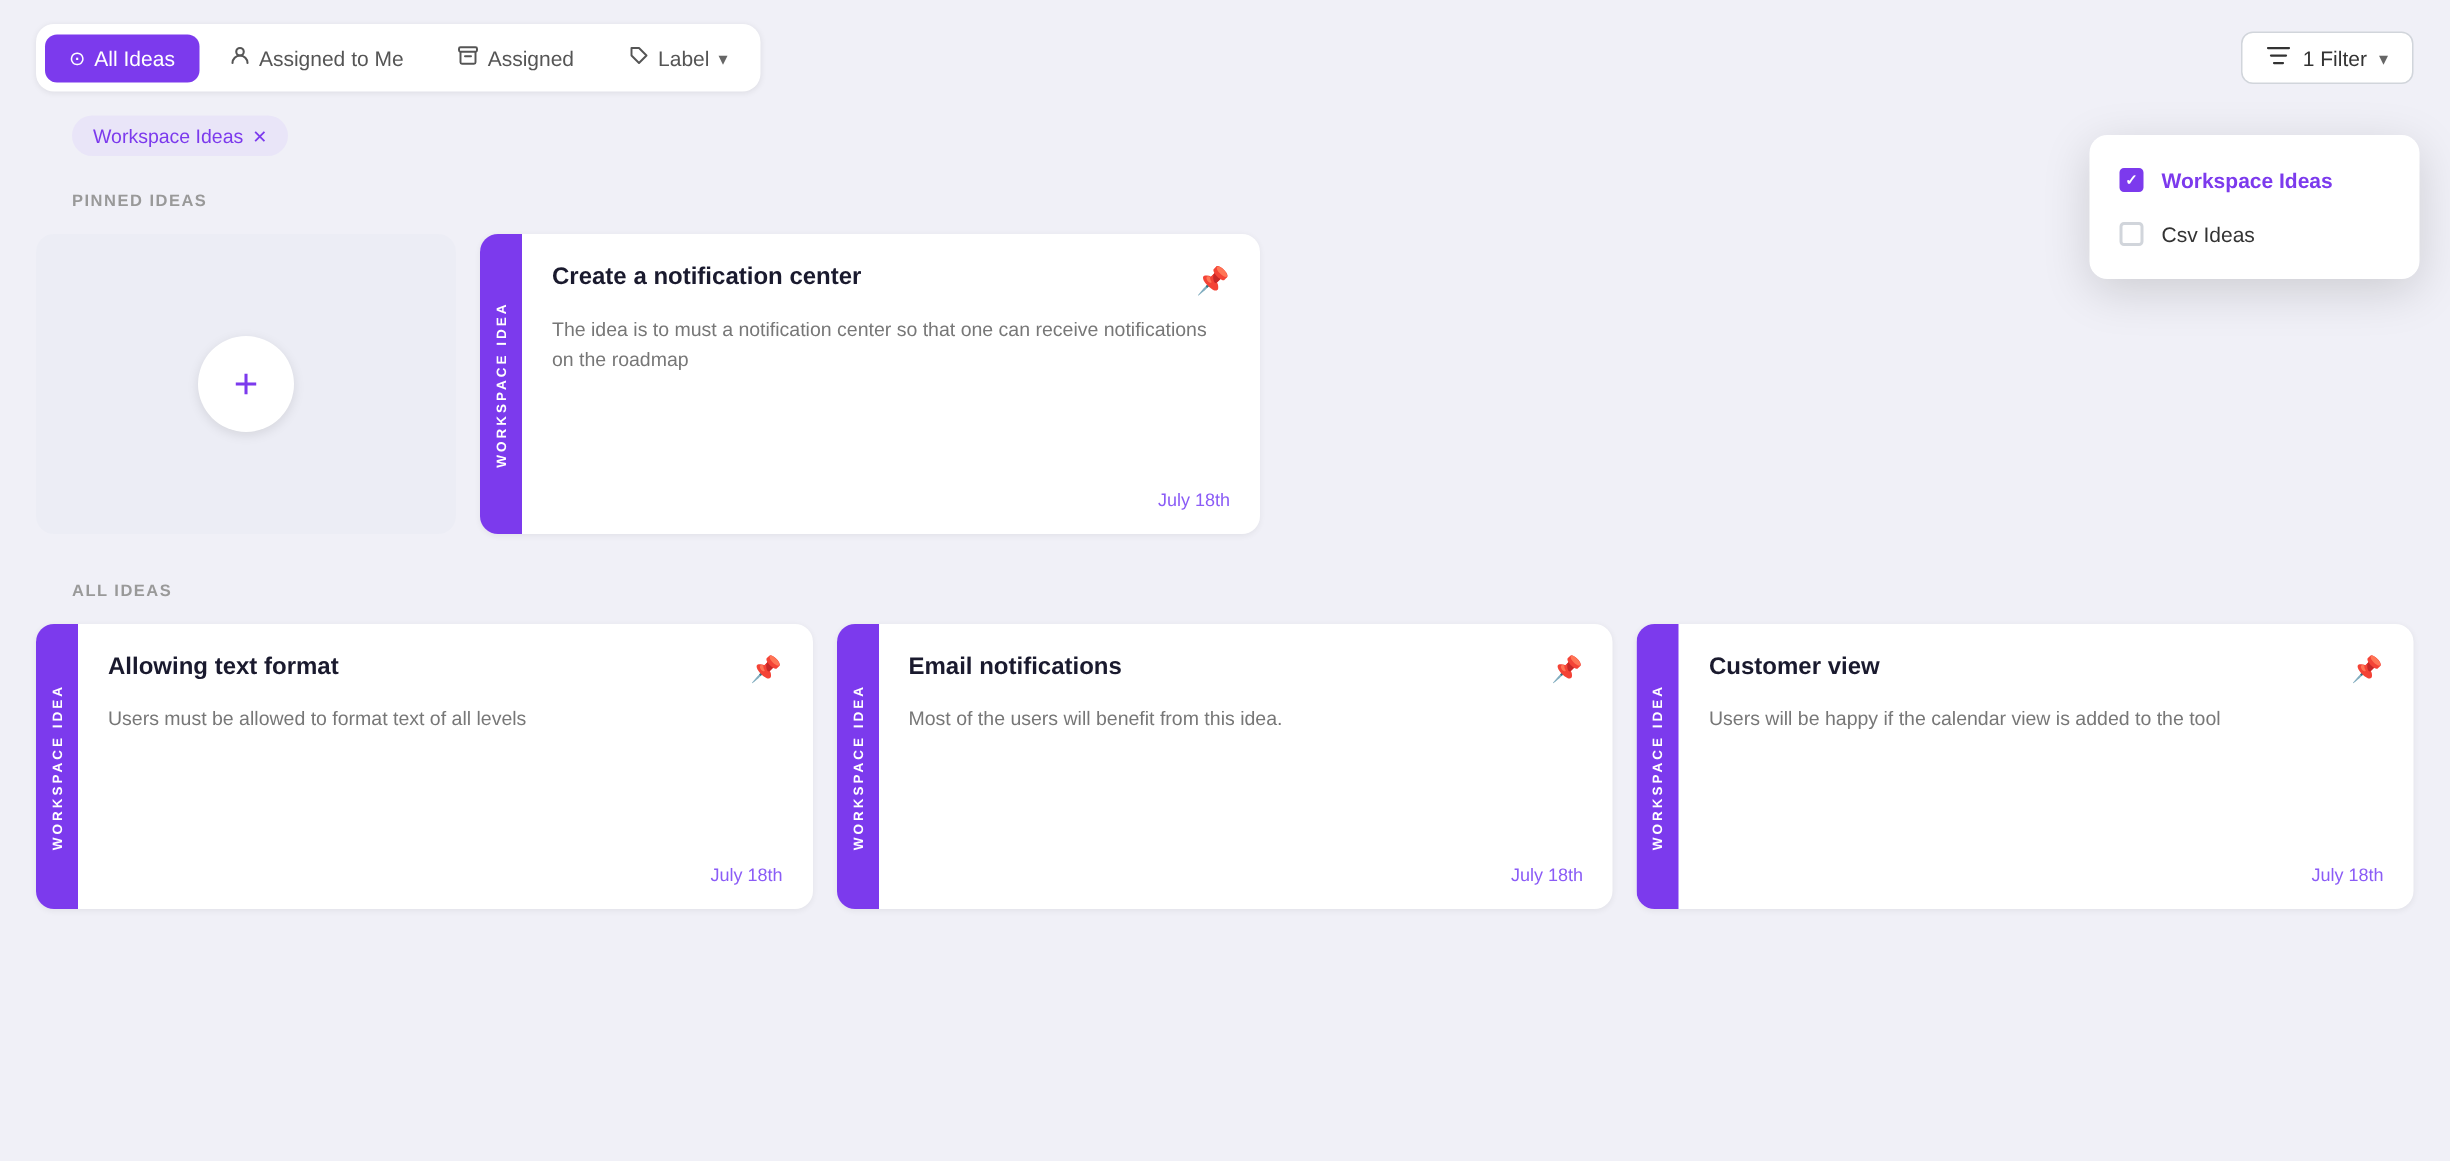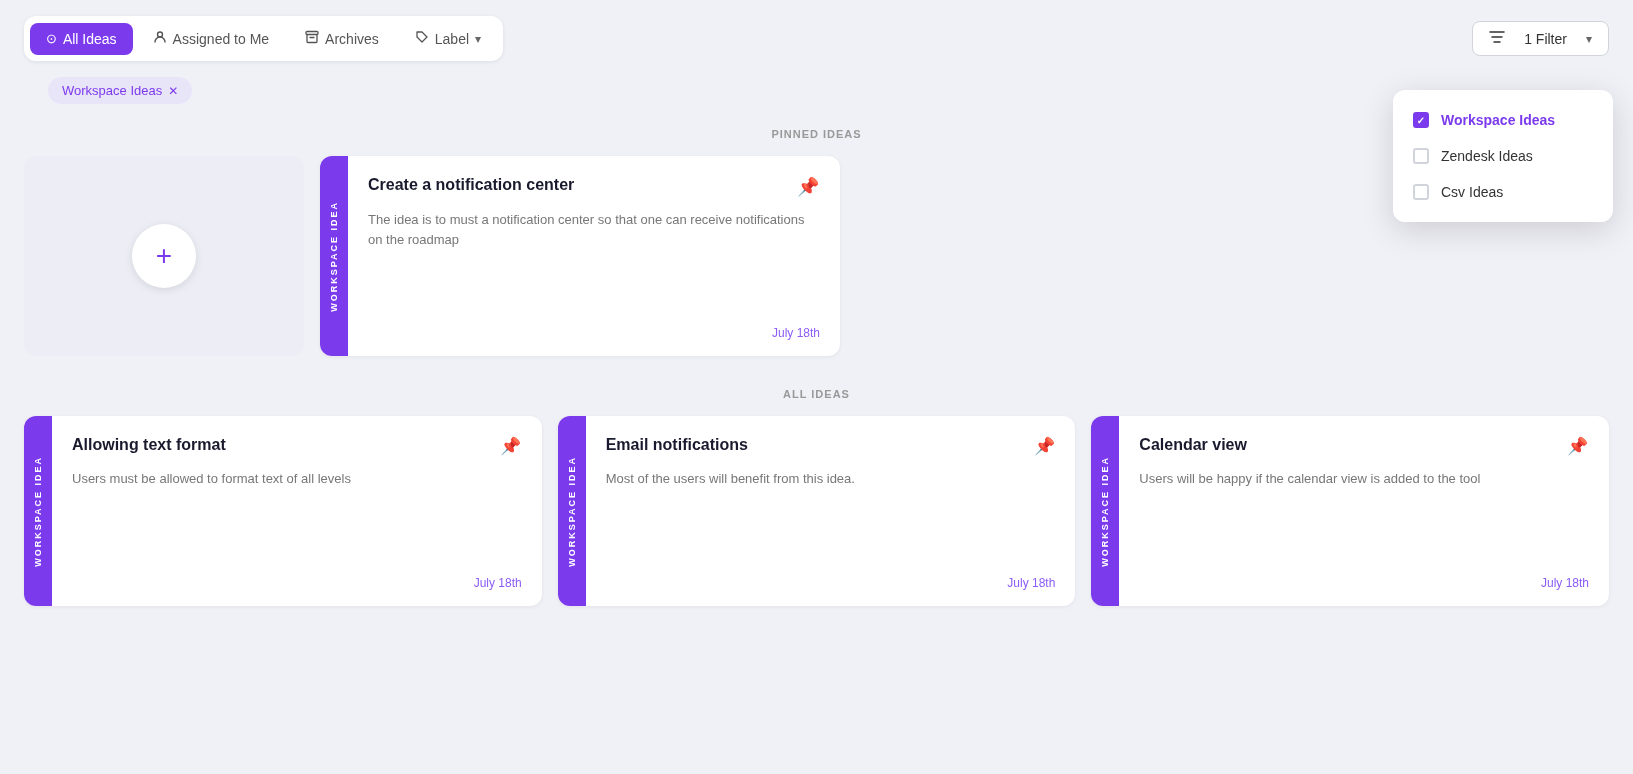--- a/index.html
+++ b/index.html
@@ -50,21 +50,21 @@
       color: white;
     }
 
     .tab-btn .tab-icon {
       font-size: 14px;
     }
 
     .filter-btn {
       display: flex;
       align-items: center;
-      gap: 19px;
+      gap: 8px;
       padding: 8px 16px;
       border: 1.5px solid #d1d5db;
       border-radius: 8px;
       background: white;
       cursor: pointer;
       font-size: 14px;
       color: #333;
       font-weight: 500;
     }
 
@@ -84,21 +84,20 @@
       font-weight: 500;
     }
 
     .section-label {
       font-size: 11px;
       font-weight: 700;
       letter-spacing: 1px;
       color: #999;
       padding: 0 24px;
       margin-bottom: 16px;
-      text-align: center;
     }
 
     .pinned-section {
       padding: 0 24px;
       margin-bottom: 32px;
     }
 
     .pinned-cards {
       display: flex;
       gap: 0;
@@ -296,21 +295,21 @@
       <span>Assigned to Me</span>
     </button>
     <button class="tab-btn">
       <span class="tab-icon">
         <svg width="14" height="14" viewBox="0 0 14 14" fill="none" xmlns="http://www.w3.org/2000/svg">
           <rect x="1" y="1.5" width="12" height="3" rx="1" stroke="#555" stroke-width="1.3"></rect>
           <path d="M2 4.5v7a1 1 0 001 1h8a1 1 0 001-1v-7" stroke="#555" stroke-width="1.3"></path>
           <path d="M5 7.5h4" stroke="#555" stroke-width="1.3" stroke-linecap="round"></path>
         </svg>
       </span>
-      <span>Archives</span>
+      <span>Assigned</span>
     </button>
     <button class="tab-btn">
       <span class="tab-icon">
         <svg width="14" height="14" viewBox="0 0 14 14" fill="none" xmlns="http://www.w3.org/2000/svg">
           <path d="M2 2h5l5 5-5 5-5-5V2z" stroke="#555" stroke-width="1.3" stroke-linejoin="round"></path>
         </svg>
       </span>
       <span>Label</span>
       <span class="chevron-icon">▾</span>
     </button>
@@ -391,37 +390,33 @@
         <div class="card-date">July 18th</div>
       </div>
     </div>
 
     <div class="idea-card-sm">
       <div class="card-side-label">
         <span>WORKSPACE IDEA</span>
       </div>
       <div class="card-body">
         <div class="card-header">
-          <span class="card-title">Calendar view</span>
+          <span class="card-title">Customer view</span>
           <span class="unpin-icon" style="color:#bbb; font-size:17px;">📌</span>
         </div>
         <p class="card-desc">Users will be happy if the calendar view is added to the tool</p>
         <div class="card-date">July 18th</div>
       </div>
     </div>
 
   </div>
 </div>
 
 <div class="filter-dropdown">
   <div class="filter-item">
     <div class="filter-checkbox checked"></div>
     <span style="color:#7c3aed; font-weight:600;">Workspace Ideas</span>
   </div>
   <div class="filter-item">
     <div class="filter-checkbox"></div>
-    <span>Zendesk Ideas</span>
-  </div>
-  <div class="filter-item">
-    <div class="filter-checkbox"></div>
     <span>Csv Ideas</span>
   </div>
 </div>
 
 </body></html>

